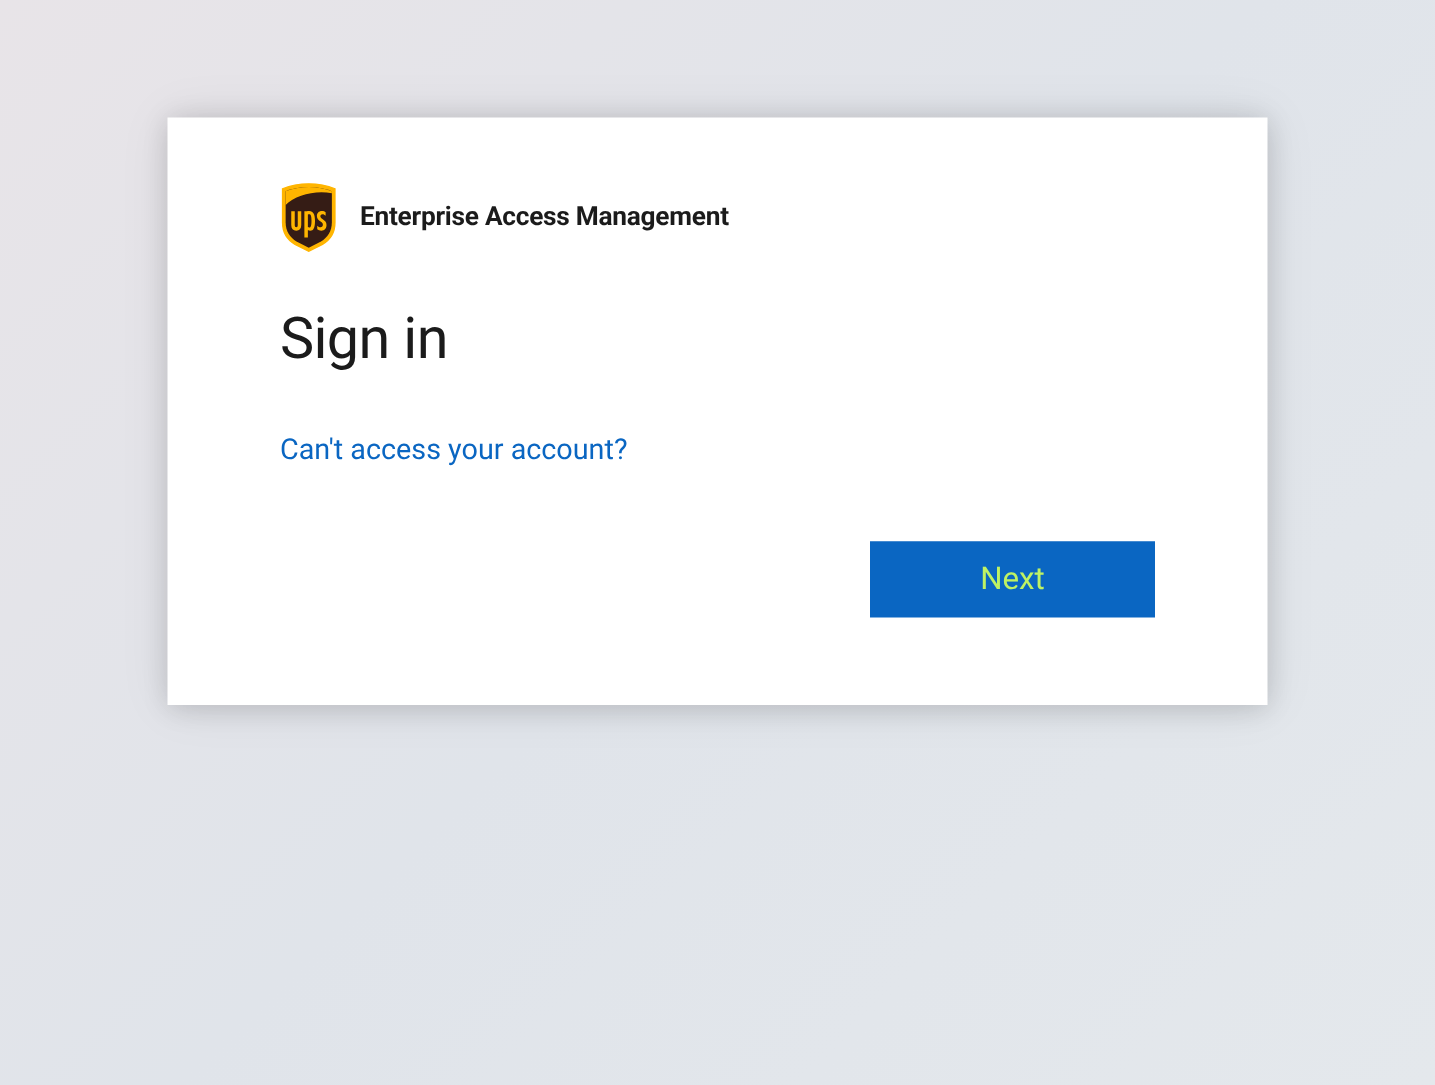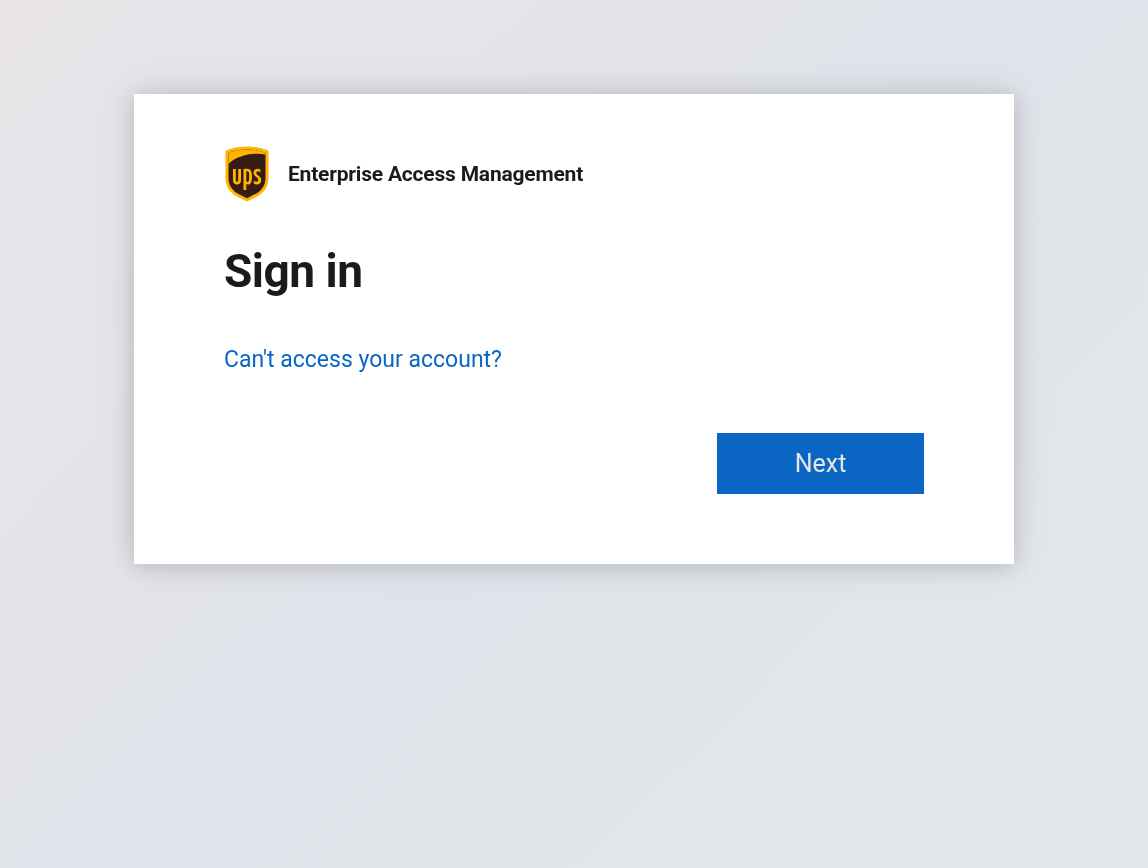--- a/index.html
+++ b/index.html
@@ -41,21 +41,21 @@
     
     .brand-text {
       font-size: 21px;
       font-weight: 700;
       color: #1b1b1b;
       letter-spacing: -0.2px;
     }
     
     .signin-title {
       font-size: 46px;
-      font-weight: 700;
+      font-weight: 400;
       color: #1b1b1b;
       margin-bottom: 48px;
       letter-spacing: -0.5px;
     }
     
     .email-input {
       width: 100%;
       border: none;
       border-bottom: 1.5px solid #0a66c2;
       font-size: 25px;
@@ -84,26 +84,26 @@
     }
     
     .button-row {
       display: flex;
       justify-content: flex-end;
       margin-top: 60px;
     }
     
     .next-button {
       background: #0a66c2;
-      color: #e5e5e5;
+      color: #bef264;
       border: none;
       font-size: 25px;
       font-weight: 400;
       padding: 16px 0;
-      width: 207px;
+      width: 228px;
       cursor: pointer;
       font-family: inherit;
     }
   </style>
 </head>
 <body>
 
 <div class="signin-card">
   
   <div class="brand-row">

